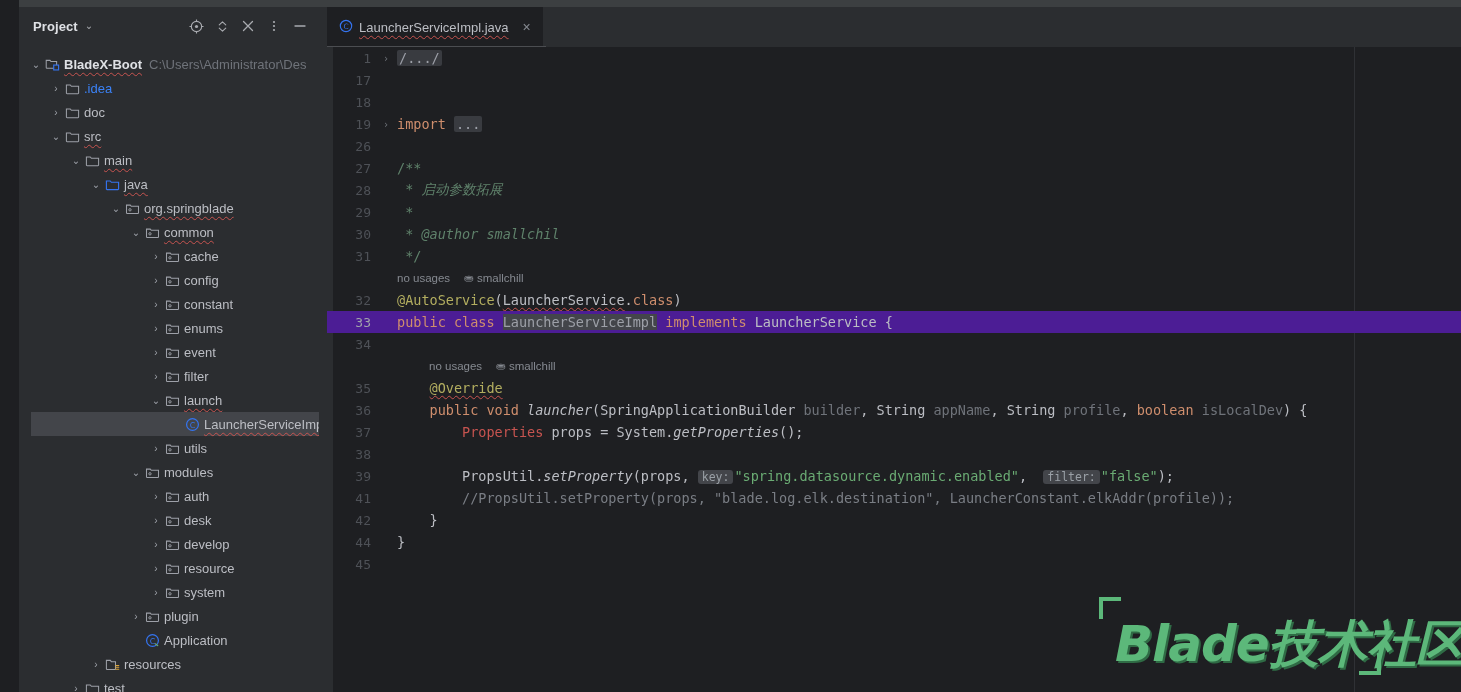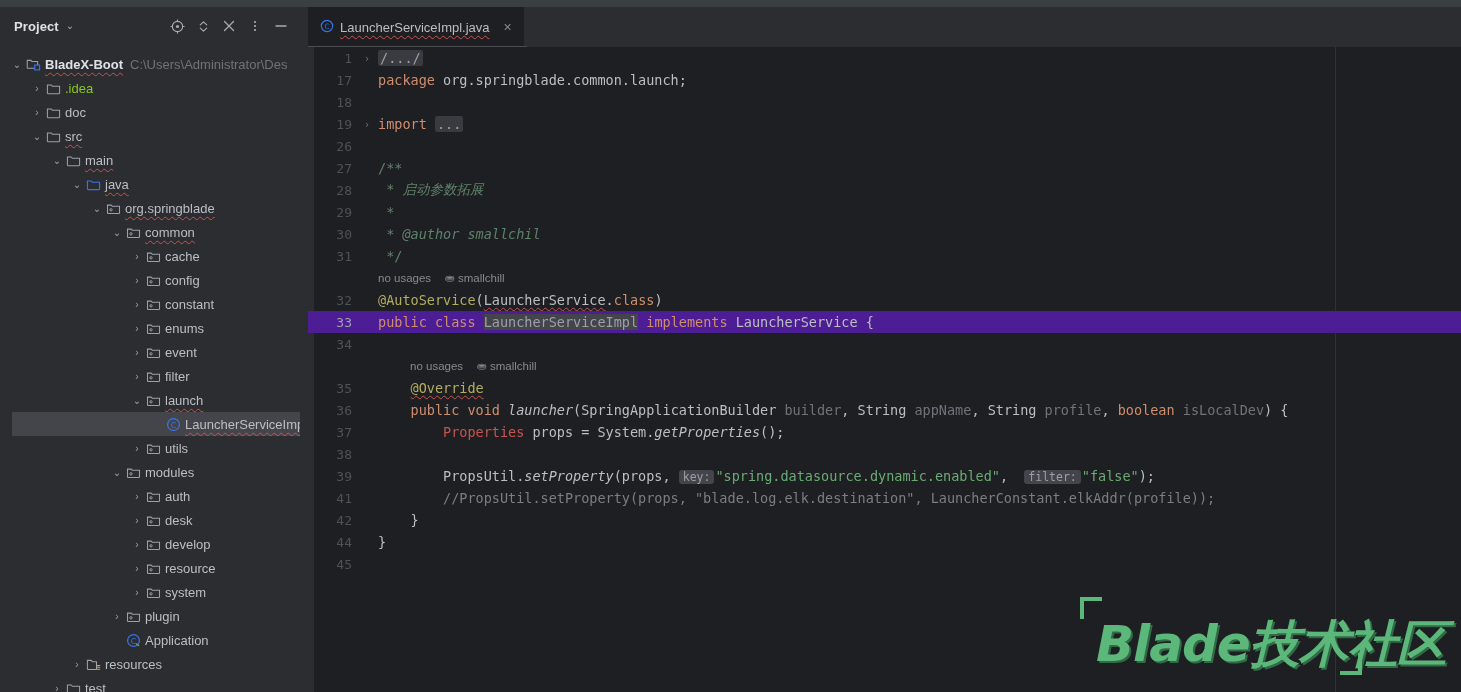--- a/index.html
+++ b/index.html
@@ -3,21 +3,21 @@
 <meta charset="utf-8">
 <style>
   * { box-sizing: border-box; }
   html, body {
     margin: 0; padding: 0;
     width: 1461px; height: 692px;
     overflow: hidden;
     background: #1e1f22;
     font-family: "Liberation Sans", sans-serif;
   }
-  #app { position: relative; width: 1443px; height: 692px; }
+  #app { position: relative; width: 1443px; height: 692px; margin-left: 19px; }
 
   
   .titlebar {
     position: absolute; top: 0; left: 0; width: 1461px; height: 7px;
     background: #3c3f41;
   }
   .titlebar-dark {
     position: absolute; top: 7px; left: 0; width: 1461px; height: 4px;
     background: #2b2d30;
   }
@@ -67,21 +67,21 @@
   .ticon {
     width: 18px; min-width: 18px; display: inline-flex; align-items: center;
     justify-content: center; position: relative; margin-right: 3px;
   }
   .tlabel { position: relative; }
   .tlabel.squiggle {
     text-decoration: underline wavy #c75450;
     text-underline-offset: 3px;
     text-decoration-thickness: 1px;
   }
-  .tlabel.yellow { color: #84cc16; }
+  .tlabel.yellow { color: #3b82f6; }
   .tlabel.bold { font-weight: bold; color: #dfe1e5; }
   .tpath { color: #6f737a; font-size: 13px; margin-left: 7px; }
 
   
   .editor-area {
     position: absolute; top: 7px; left: 308px; width: 1153px; height: 685px;
     background: #1e1f22;
   }
   .tabbar {
     position: relative; height: 40px; background: #2b2d30;
@@ -547,21 +547,20 @@
       <div class="guide-line"></div>
       <div class="code-table" id="code">
           <div class="line">
             <span class="lno">1</span>
             <span class="fold">›</span>
             <span class="code"><span class="cmt fold-chip">/.../</span></span>
           </div>
           <div class="line">
             <span class="lno">17</span>
             <span class="fold"></span>
-            <span class="code"><span class="kw">package</span> org.springblade.common.launch;</span>
           </div>
           <div class="line">
             <span class="lno">18</span>
             <span class="fold"></span>
             <span class="code"></span>
           </div>
           <div class="line">
             <span class="lno">19</span>
             <span class="fold">›</span>
             <span class="code"><span class="kw">import</span> <span class="fold-chip">...</span></span>

